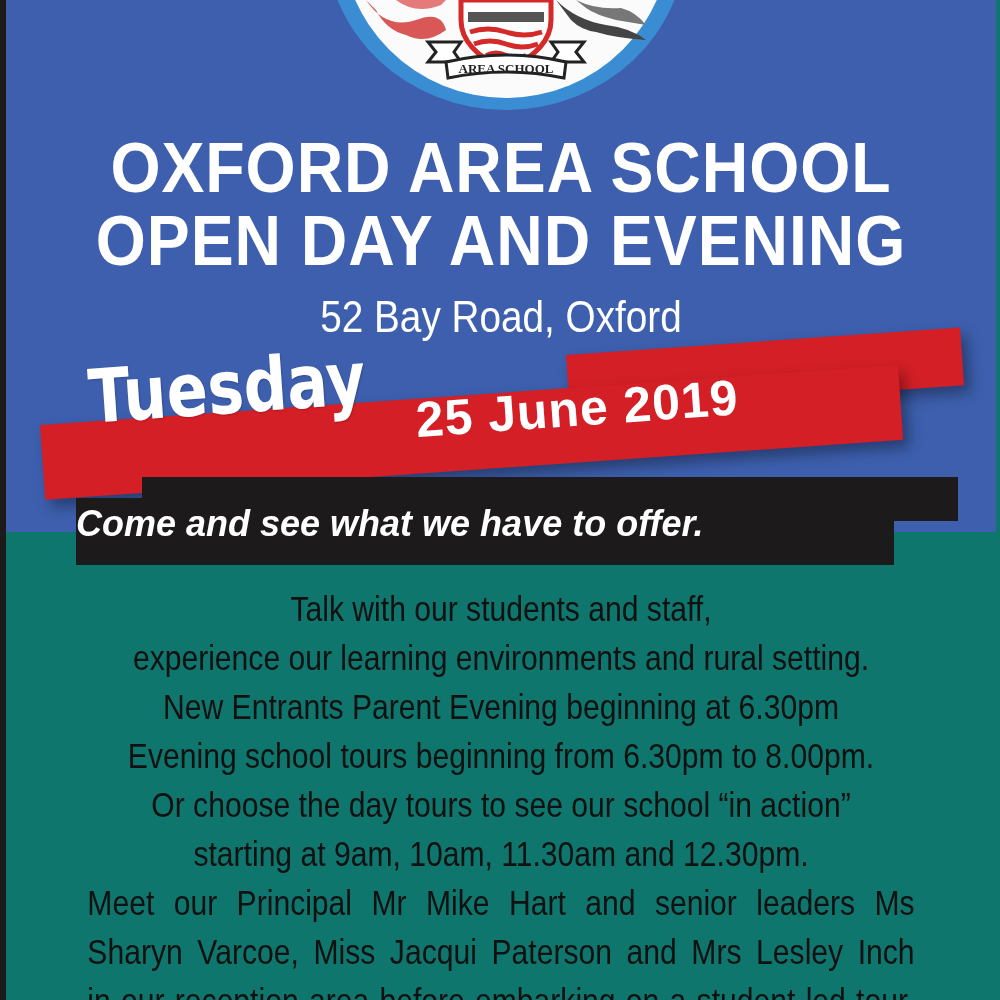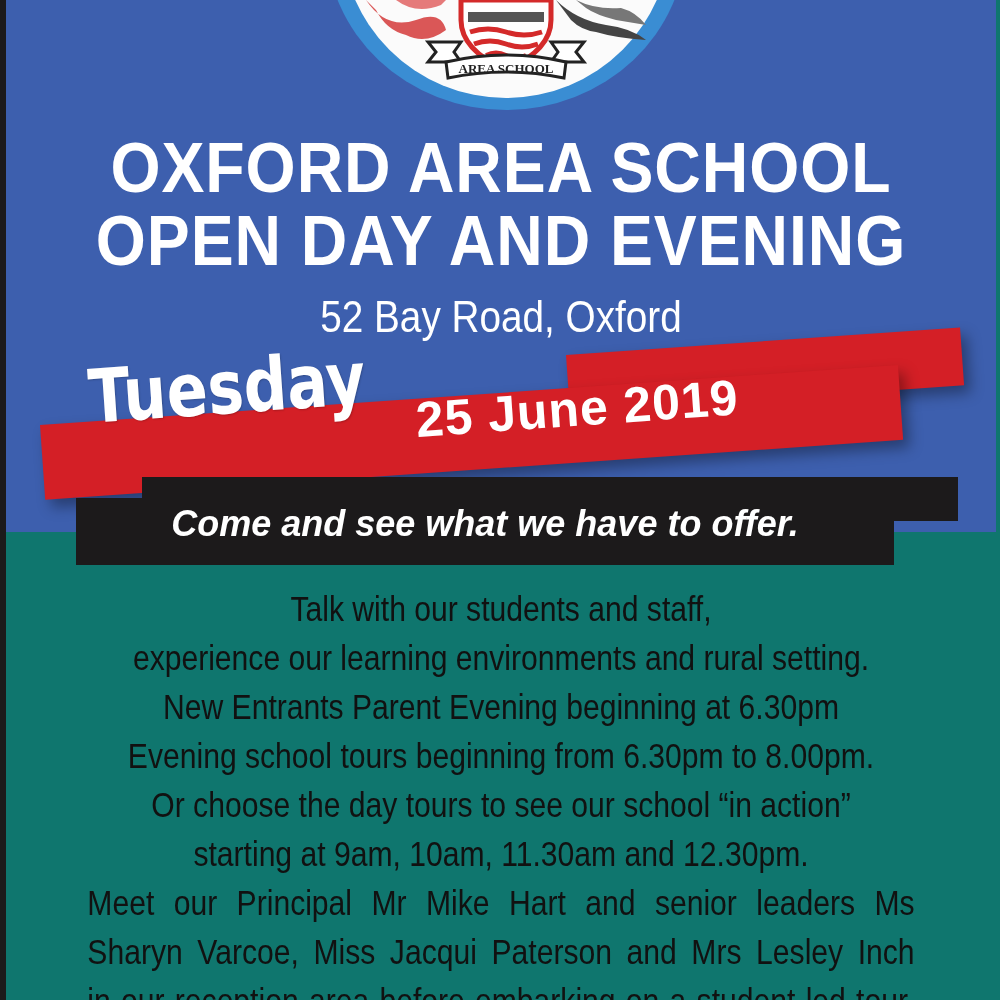--- a/index.html
+++ b/index.html
@@ -55,21 +55,21 @@
     font-family: "Liberation Sans", sans-serif; font-weight: bold; font-size: 50px;
     transform: rotate(-4deg); transform-origin: left top; line-height: 1; letter-spacing: 1px;
   }
   .black-upper {
     position: absolute; left: 136px; top: 477px; width: 816px; height: 44px; background: #1c1a1b;
   }
   .black-bar {
     position: absolute; left: 70px; top: 498px; width: 818px; height: 67px; background: #1c1a1b;
   }
   .tagline {
-    position: absolute; left: 70px; top: 506px; width: 818px; text-align: center;
+    position: absolute; left: 70px; top: 506px; width: 818px; text-align: left;
     color: #ffffff; font-family: "Liberation Sans", sans-serif; font-weight: bold; font-style: italic;
     font-size: 36px; line-height: 1;
   }
   .body-text {
     position: absolute; left: 0; top: 584px; width: 990px;
     font-family: "Liberation Sans", sans-serif; color: #111111; font-size: 35px;
   }
   .line {
     text-align: center; height: 49px; line-height: 49px; white-space: nowrap;
     transform: scaleX(0.86); transform-origin: center;

